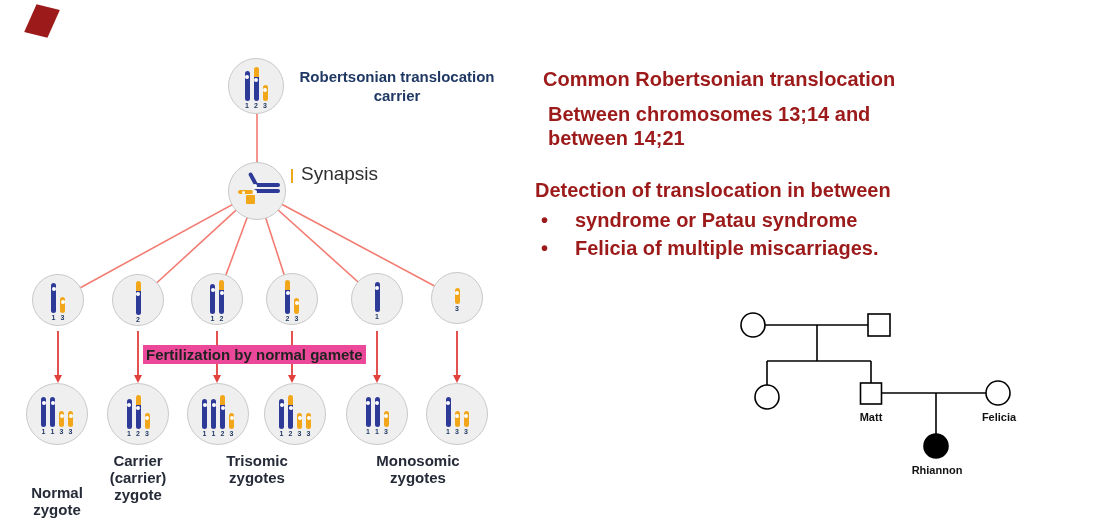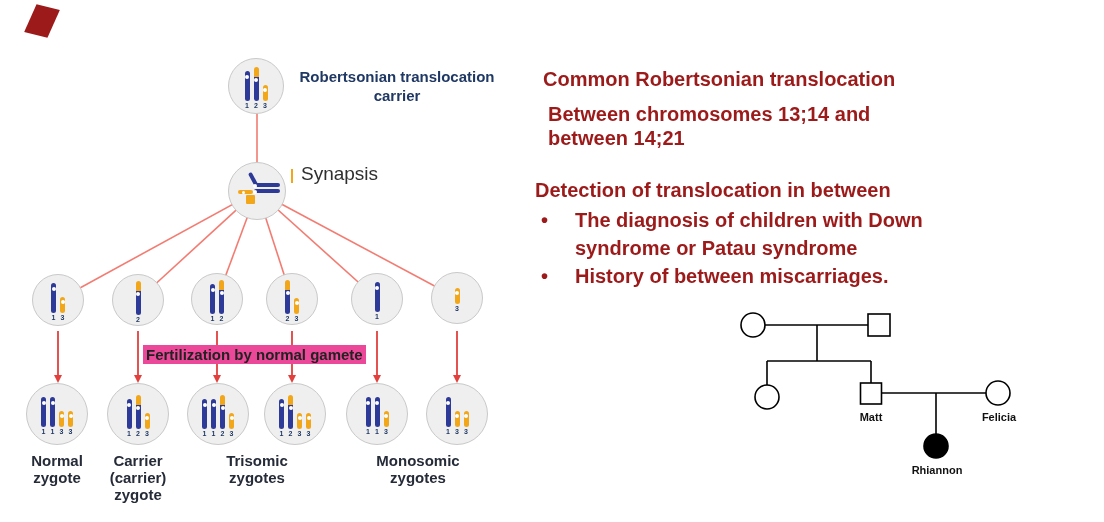--- a/index.html
+++ b/index.html
@@ -416,21 +416,21 @@
       <div class="chrom">
         <div class="bar">
           <div class="seg c-orange solo" style="height: 16px;"></div>
           <div class="dot" style="top: 3px;"></div>
         </div>
         <div class="num">3</div>
       </div>
     </div>
   </div>
 
-<div class="lbl zyg-label" style="left:57px;">
+<div class="lbl zyg-label" style="left:57px;margin-top:32px;">
     <div>Normal</div>
     <div>zygote</div>
   </div>
 <div class="lbl zyg-label" style="left:138px;">
     <div>Carrier</div>
     <div>(carrier)</div>
     <div>zygote</div>
   </div>
 <div class="lbl zyg-label" style="left:257px;">
     <div>Trisomic</div>
@@ -445,24 +445,23 @@
   <div class="h1">Common Robertsonian translocation</div>
   <div class="para">
       <div>Between chromosomes 13;14 and</div>
       <div>between 14;21</div>
     </div>
   <div class="h2">Detection of translocation in between</div>
   <div class="bullets">
     <div class="bullet-row">
       <div class="bullet-dot">•</div>
       <div>
-          <div>The diagnosis of children with Down</div>
           <div>syndrome or Patau syndrome</div>
         </div>
     </div>
     <div class="bullet-row">
       <div class="bullet-dot">•</div>
       <div>
-          <div>History of between miscarriages.</div>
+          <div>Felicia of multiple miscarriages.</div>
         </div>
     </div>
   </div>
 </div>
 
 </body></html>

